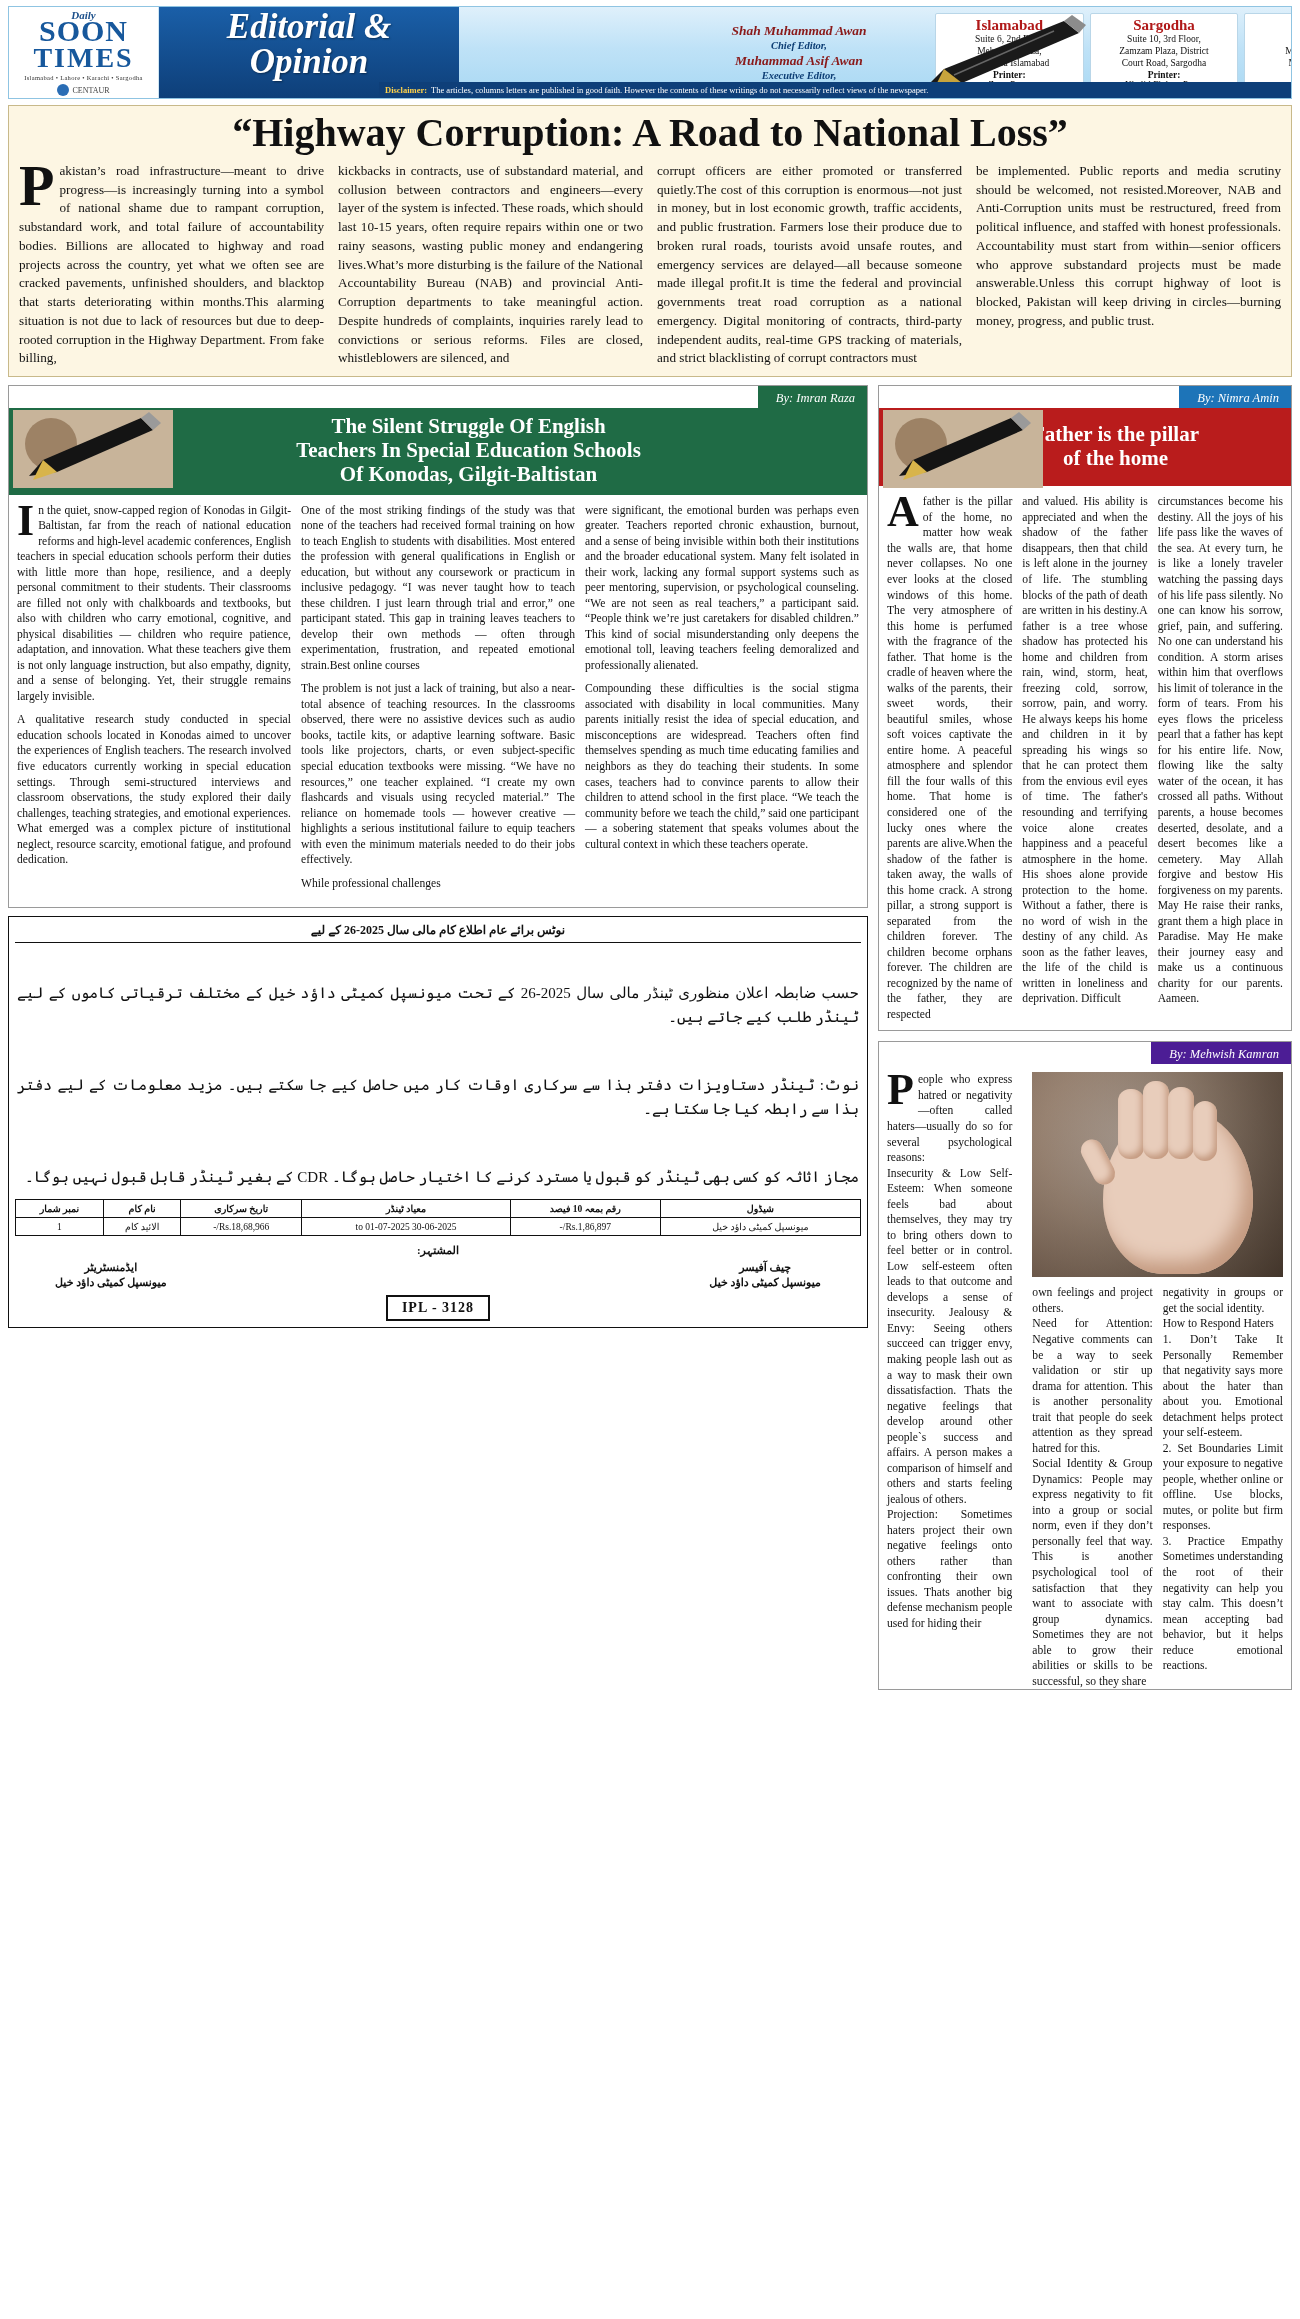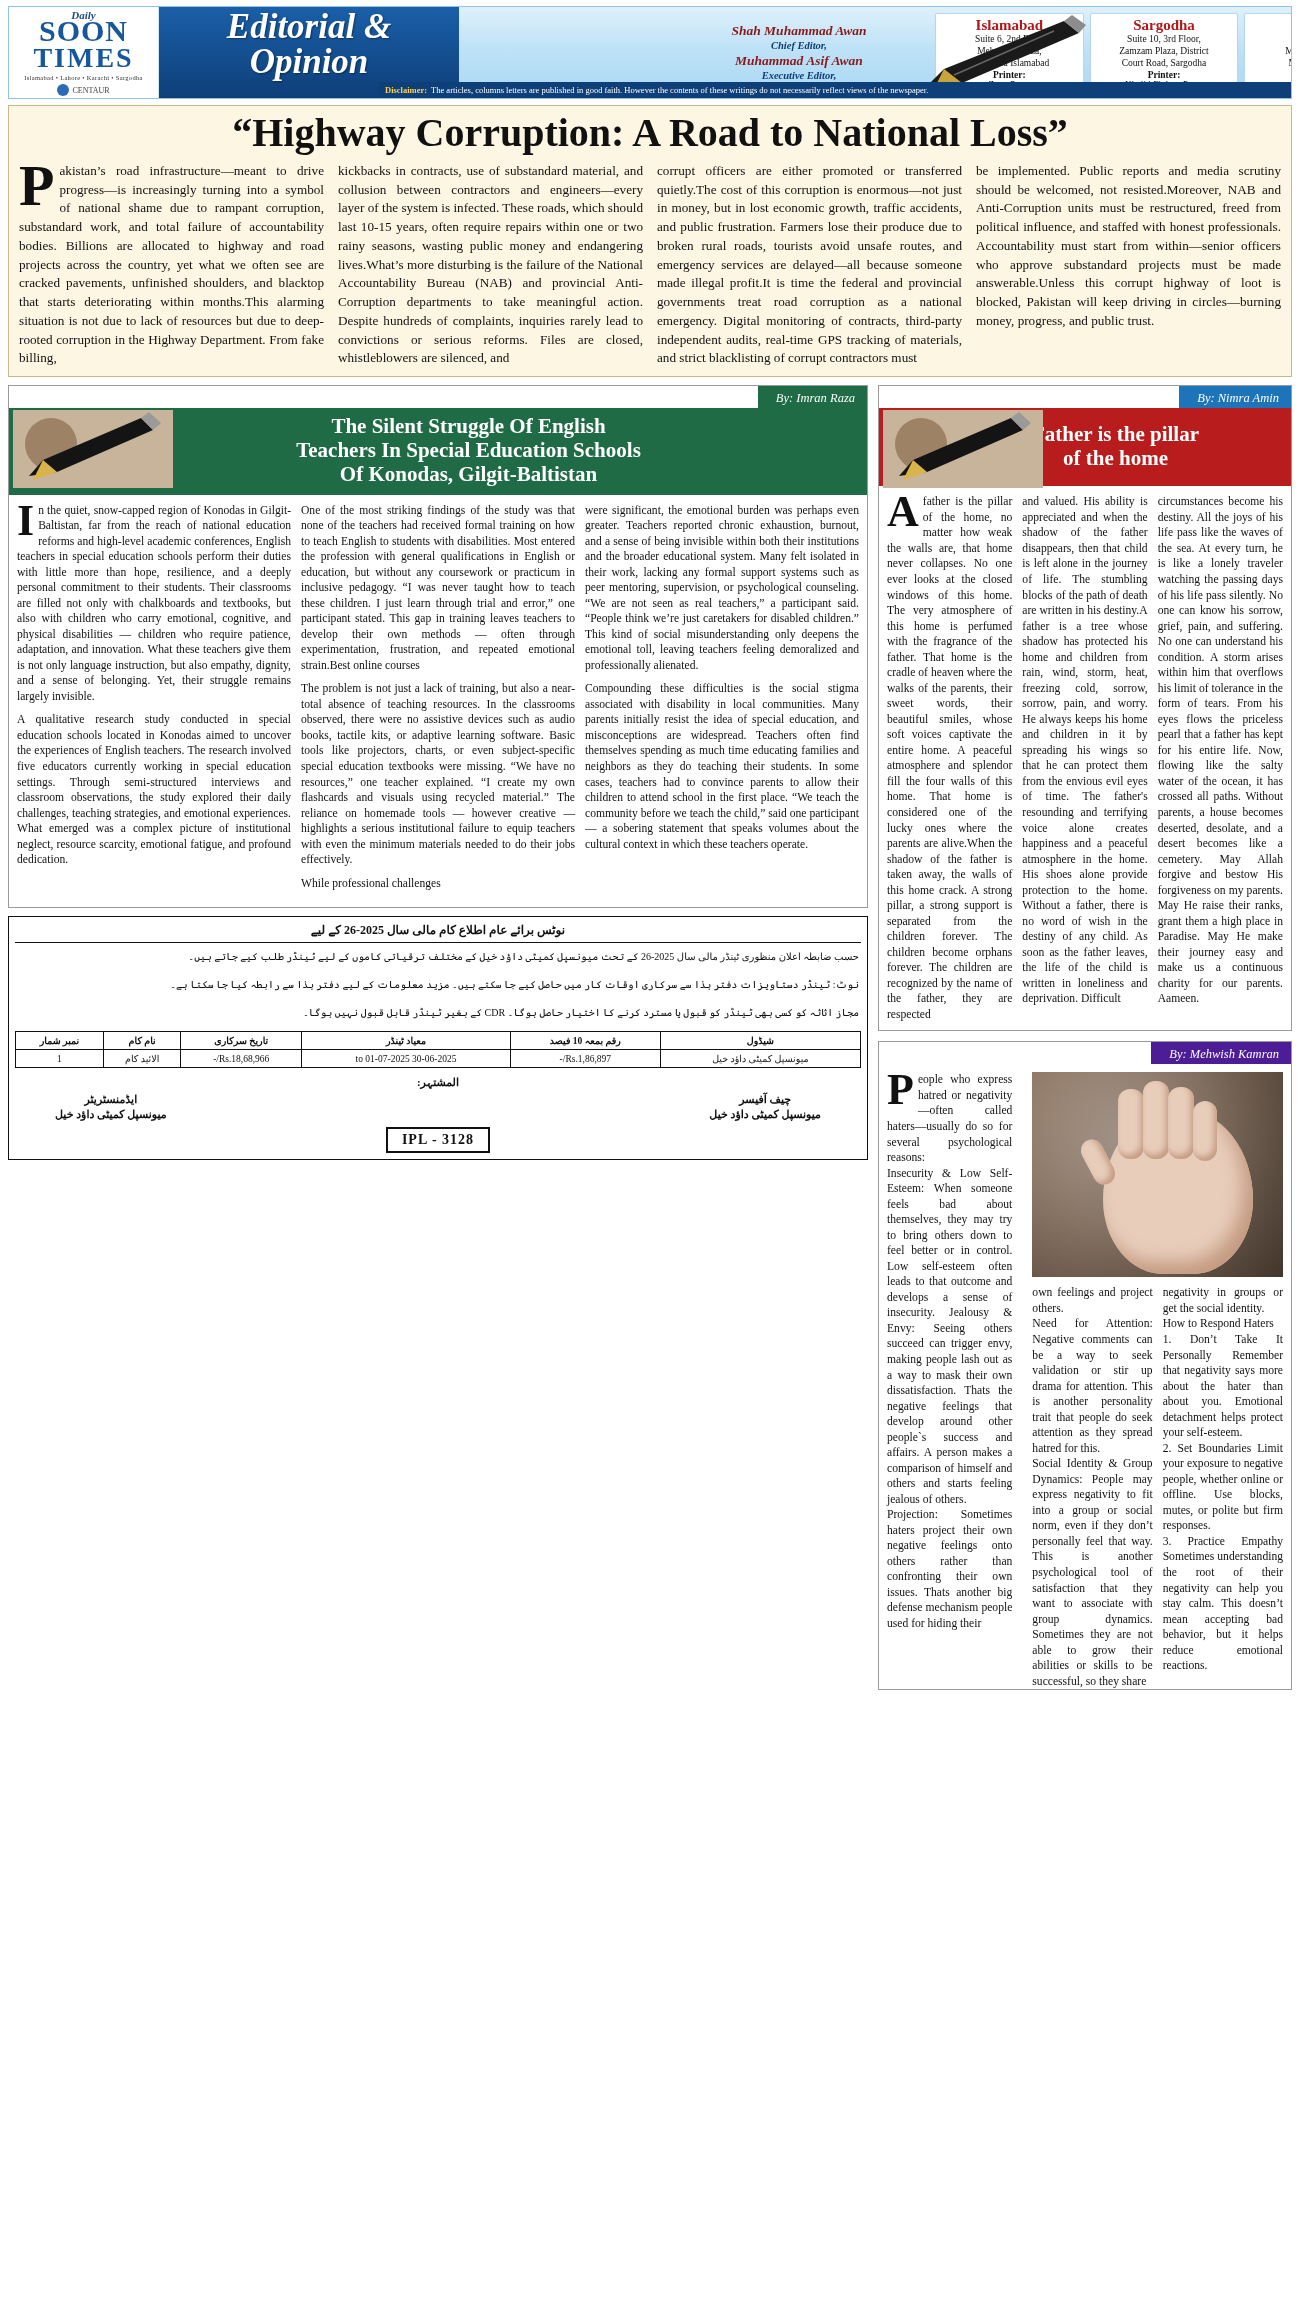--- a/index.html
+++ b/index.html
@@ -148,21 +148,21 @@
   .body-cols { display:flex; gap:10px; padding:8px 8px 8px 8px; }
   .body-cols .bcol { flex:1; text-align:justify; font-size:11.6px; line-height:1.34; }
   .body-cols .bcol p { margin:0 0 8px 0; }
   .dc::first-letter {
     float:left; font-size:44px; line-height:0.82; padding-right:4px; font-weight:bold;
   }
 
   
   .urdu-box { border:1px solid #111; margin-top:8px; padding:6px; }
   .urdu-head { text-align:center; font-weight:bold; font-size:12px; border-bottom:1px solid #111; padding-bottom:4px; direction:rtl;}
-  .urdu-body { direction:rtl; text-align:justify; font-size:10px; line-height:1.6; padding:6px 2px; }
+  .urdu-body { direction:rtl; text-align:justify; font-size:15px; line-height:1.6; padding:6px 2px;margin-top:32px; }
   .urdu-table { width:100%; border-collapse:collapse; direction:rtl; font-size:9.5px; margin-top:4px; }
   .urdu-table th, .urdu-table td { border:1px solid #111; padding:3px 2px; text-align:center; }
   .sig { text-align:center; direction:rtl; font-size:11px; margin-top:8px; font-weight:bold;}
   .ipl { text-align:center; margin-top:6px; }
   .ipl span { border:2px solid #111; padding:3px 14px; font-weight:bold; font-size:14px; letter-spacing:1px; display:inline-block;}
 
   
   .photo {
     width:100%; height:205px; background:
       radial-gradient(circle at 40% 35%, #e6d8cc 0%, #bfa894 45%, #7a6352 100%);

